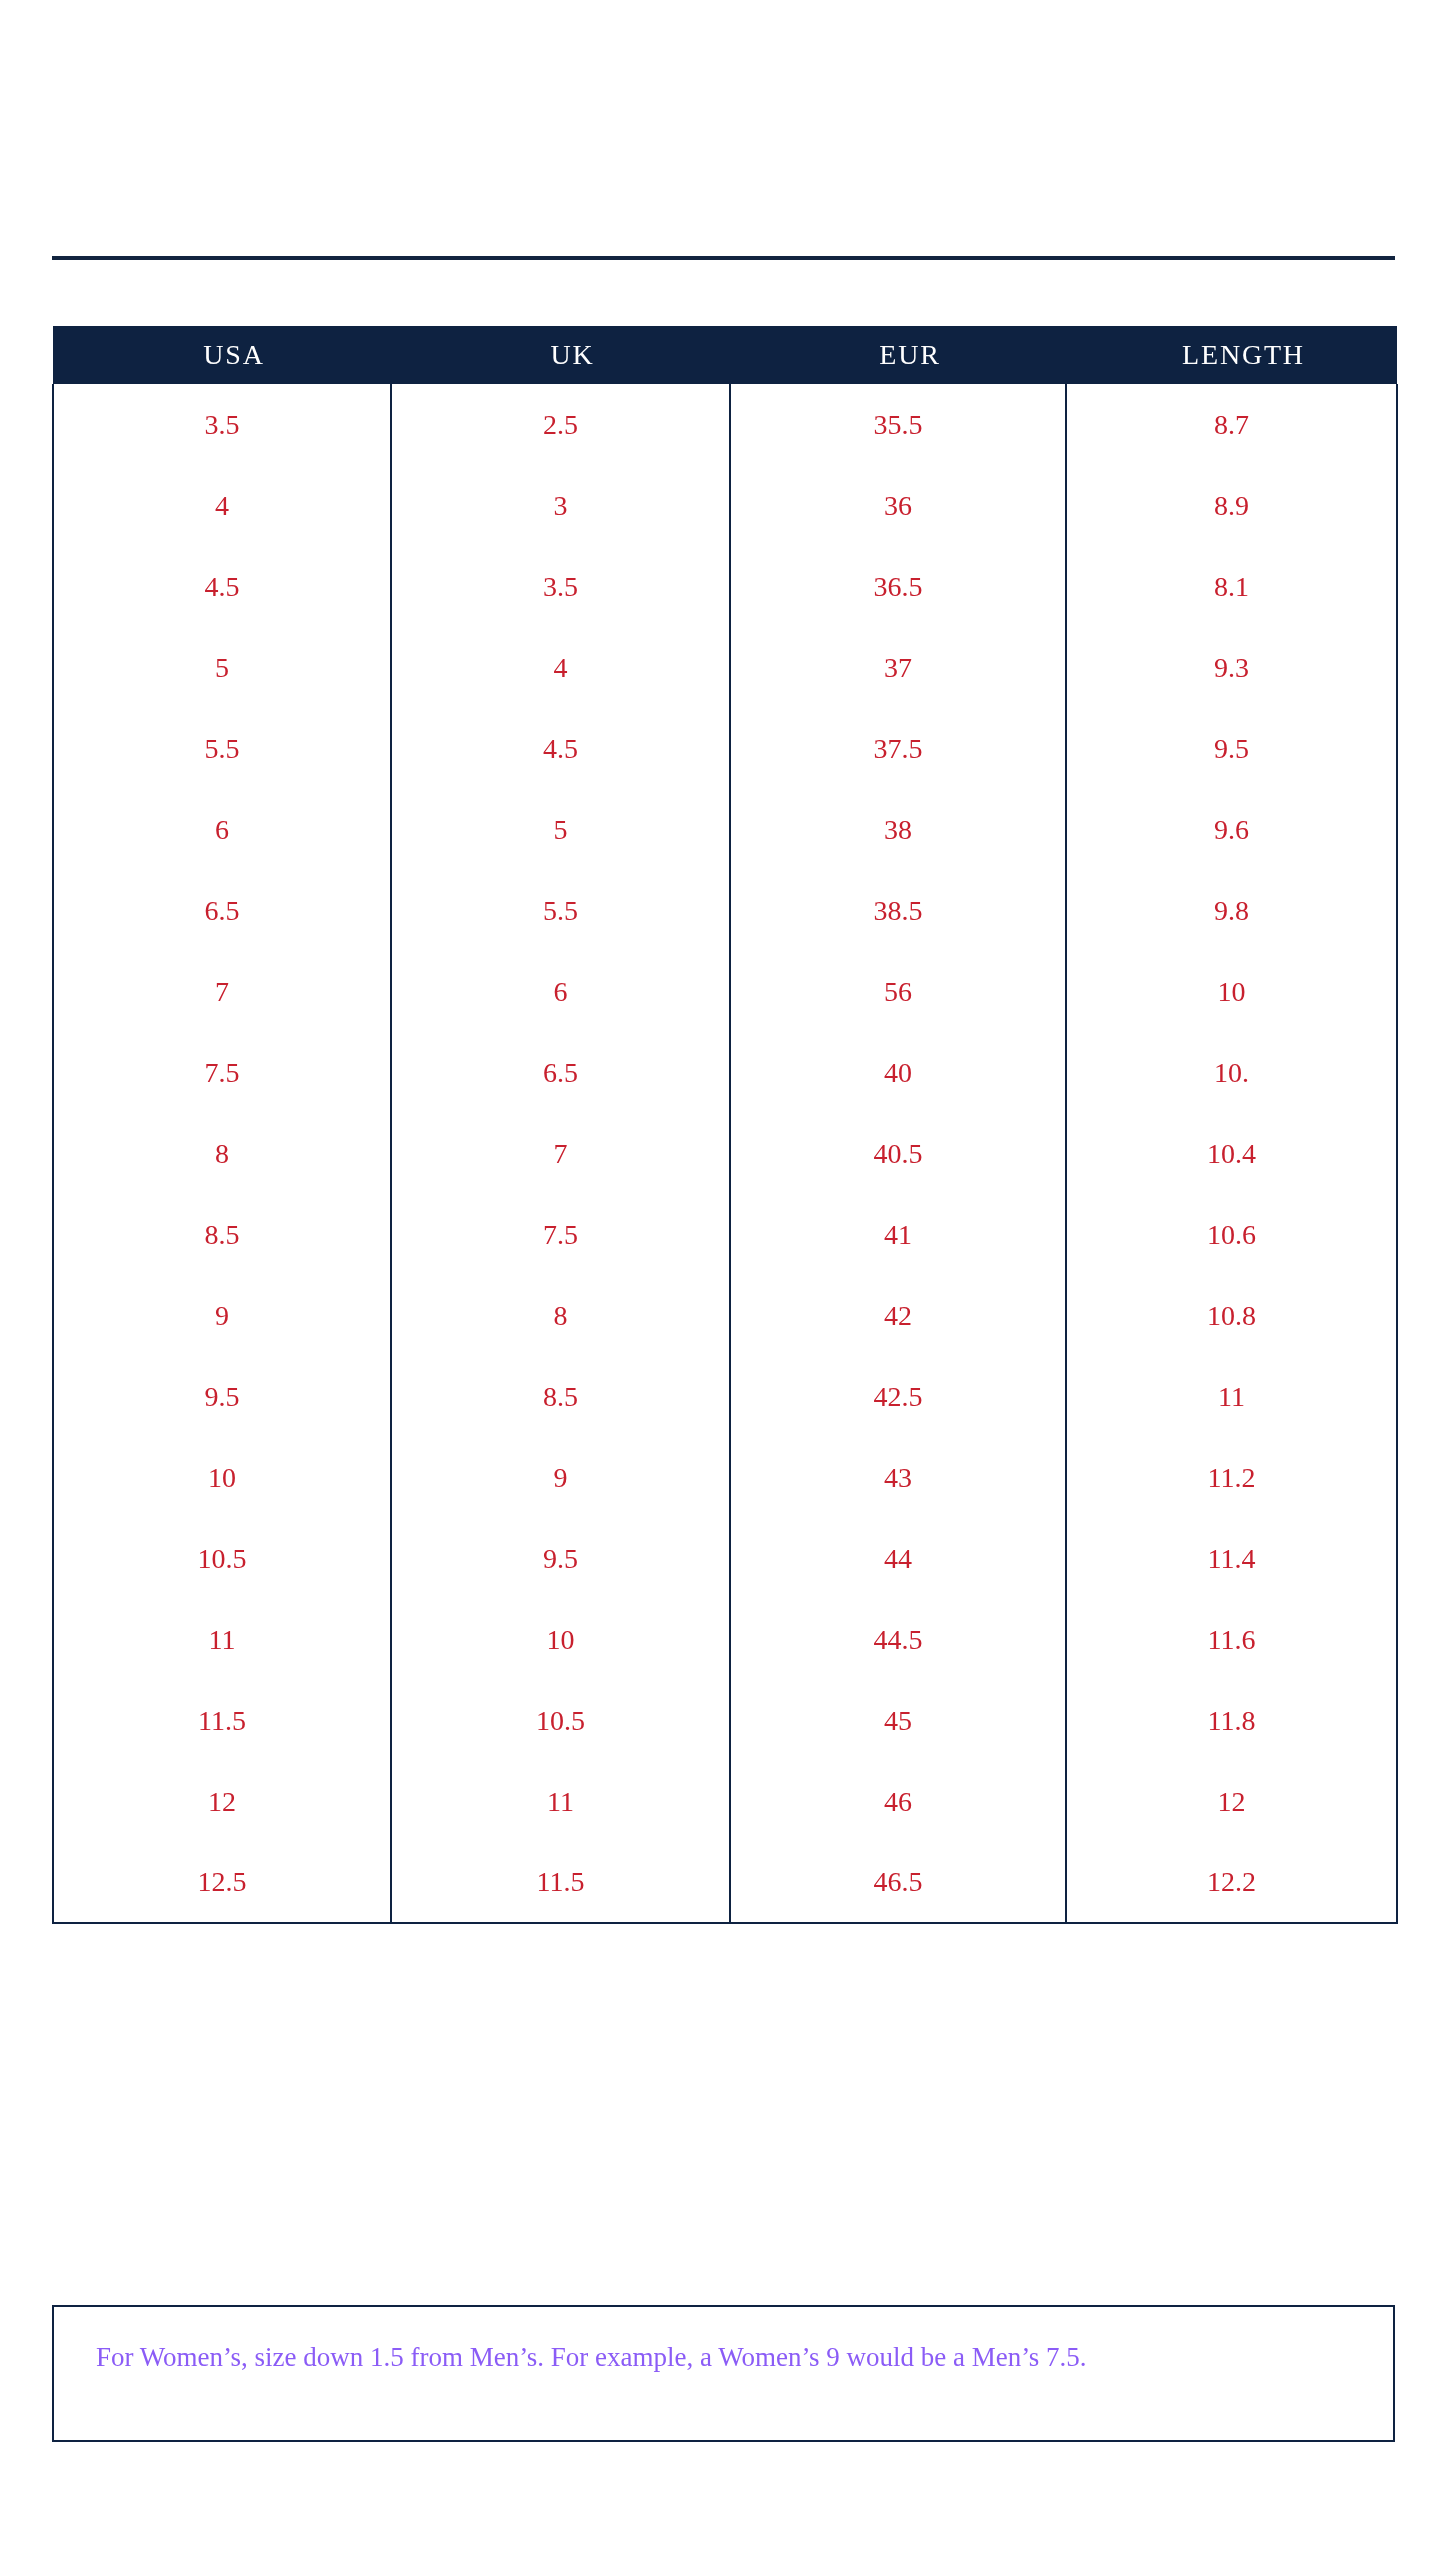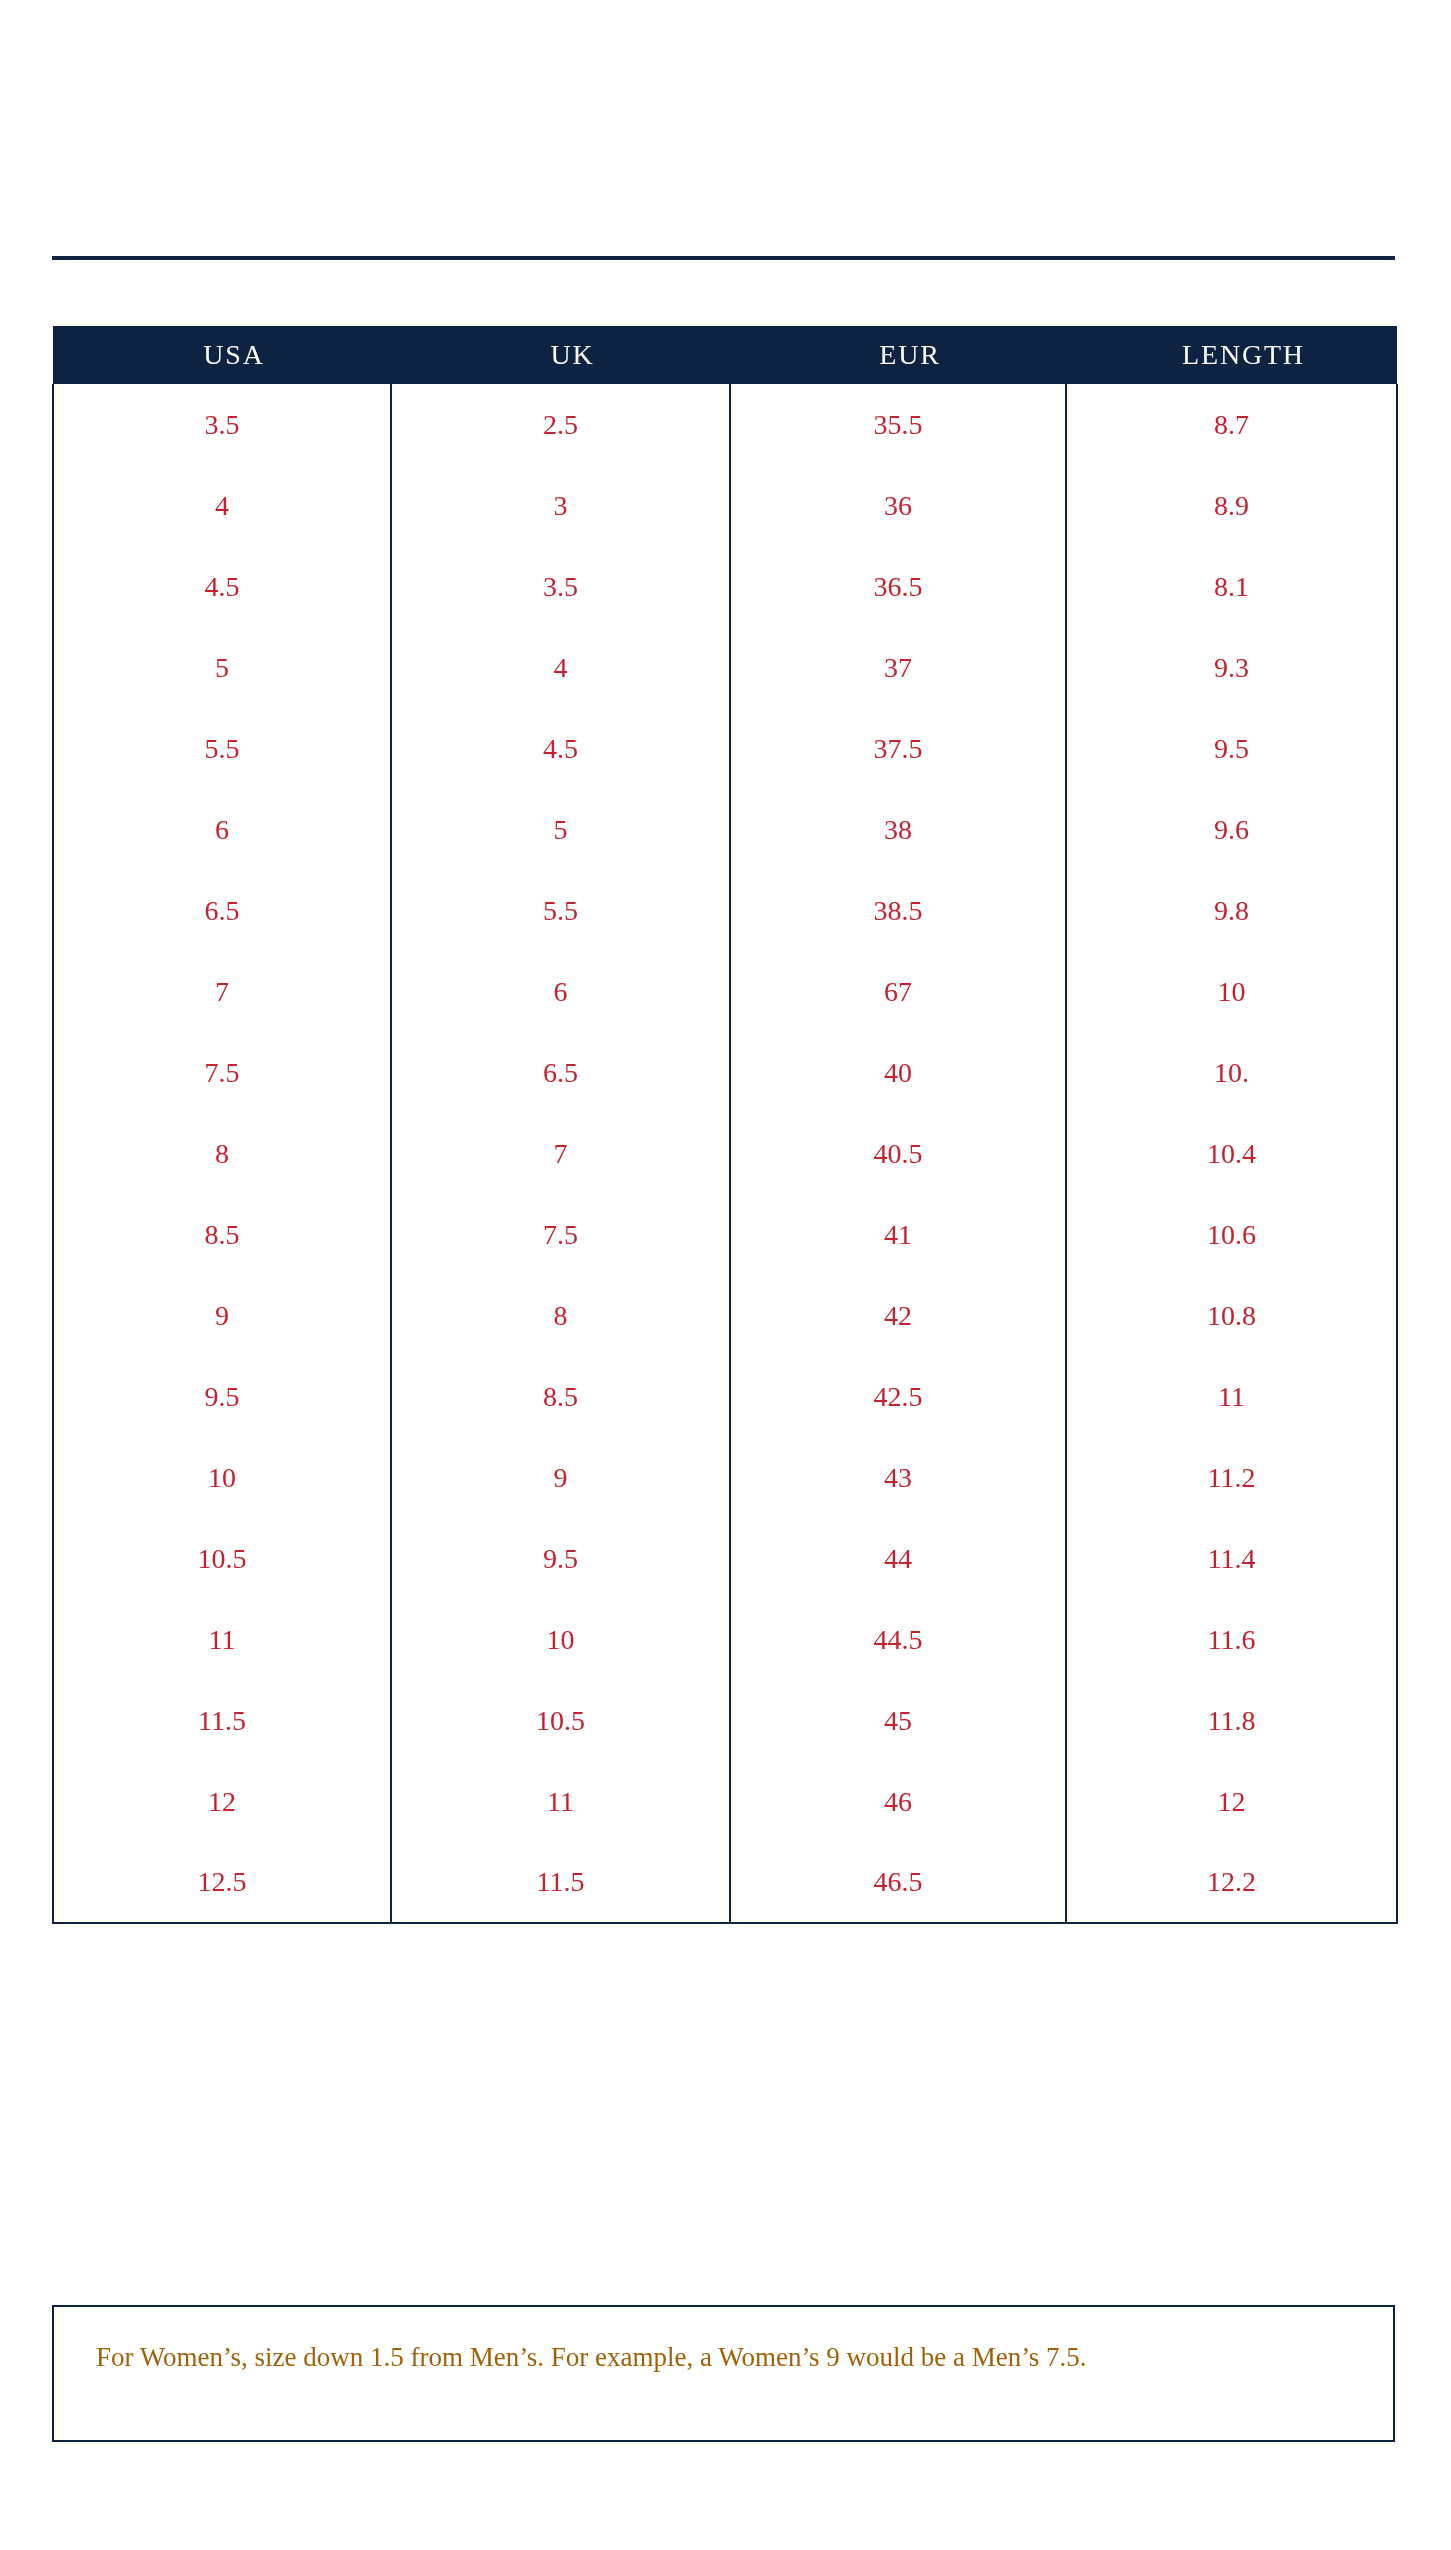--- a/index.html
+++ b/index.html
@@ -102,21 +102,21 @@
     left: 52px;
     top: 2305px;
     width: 1343px;
     min-height: 137px;
     border: 2.9px solid #0e2241;
     background: #ffffff;
     padding: 29px 41px 29px 42px;
   }
 
   .footnote-text {
-    color: #a16207;
+    color: #8b5cf6;
     font-size: 27px;
     line-height: 1.62;
   }
 </style>
 </head>
 <body>
 
 <div class="page">
 
 
@@ -176,21 +176,21 @@
         </tr>
         <tr>
           <td>6.5</td>
           <td>5.5</td>
           <td>38.5</td>
           <td>9.8</td>
         </tr>
         <tr>
           <td>7</td>
           <td>6</td>
-          <td>67</td>
+          <td>56</td>
           <td>10</td>
         </tr>
         <tr>
           <td>7.5</td>
           <td>6.5</td>
           <td>40</td>
           <td>10.</td>
         </tr>
         <tr>
           <td>8</td>

